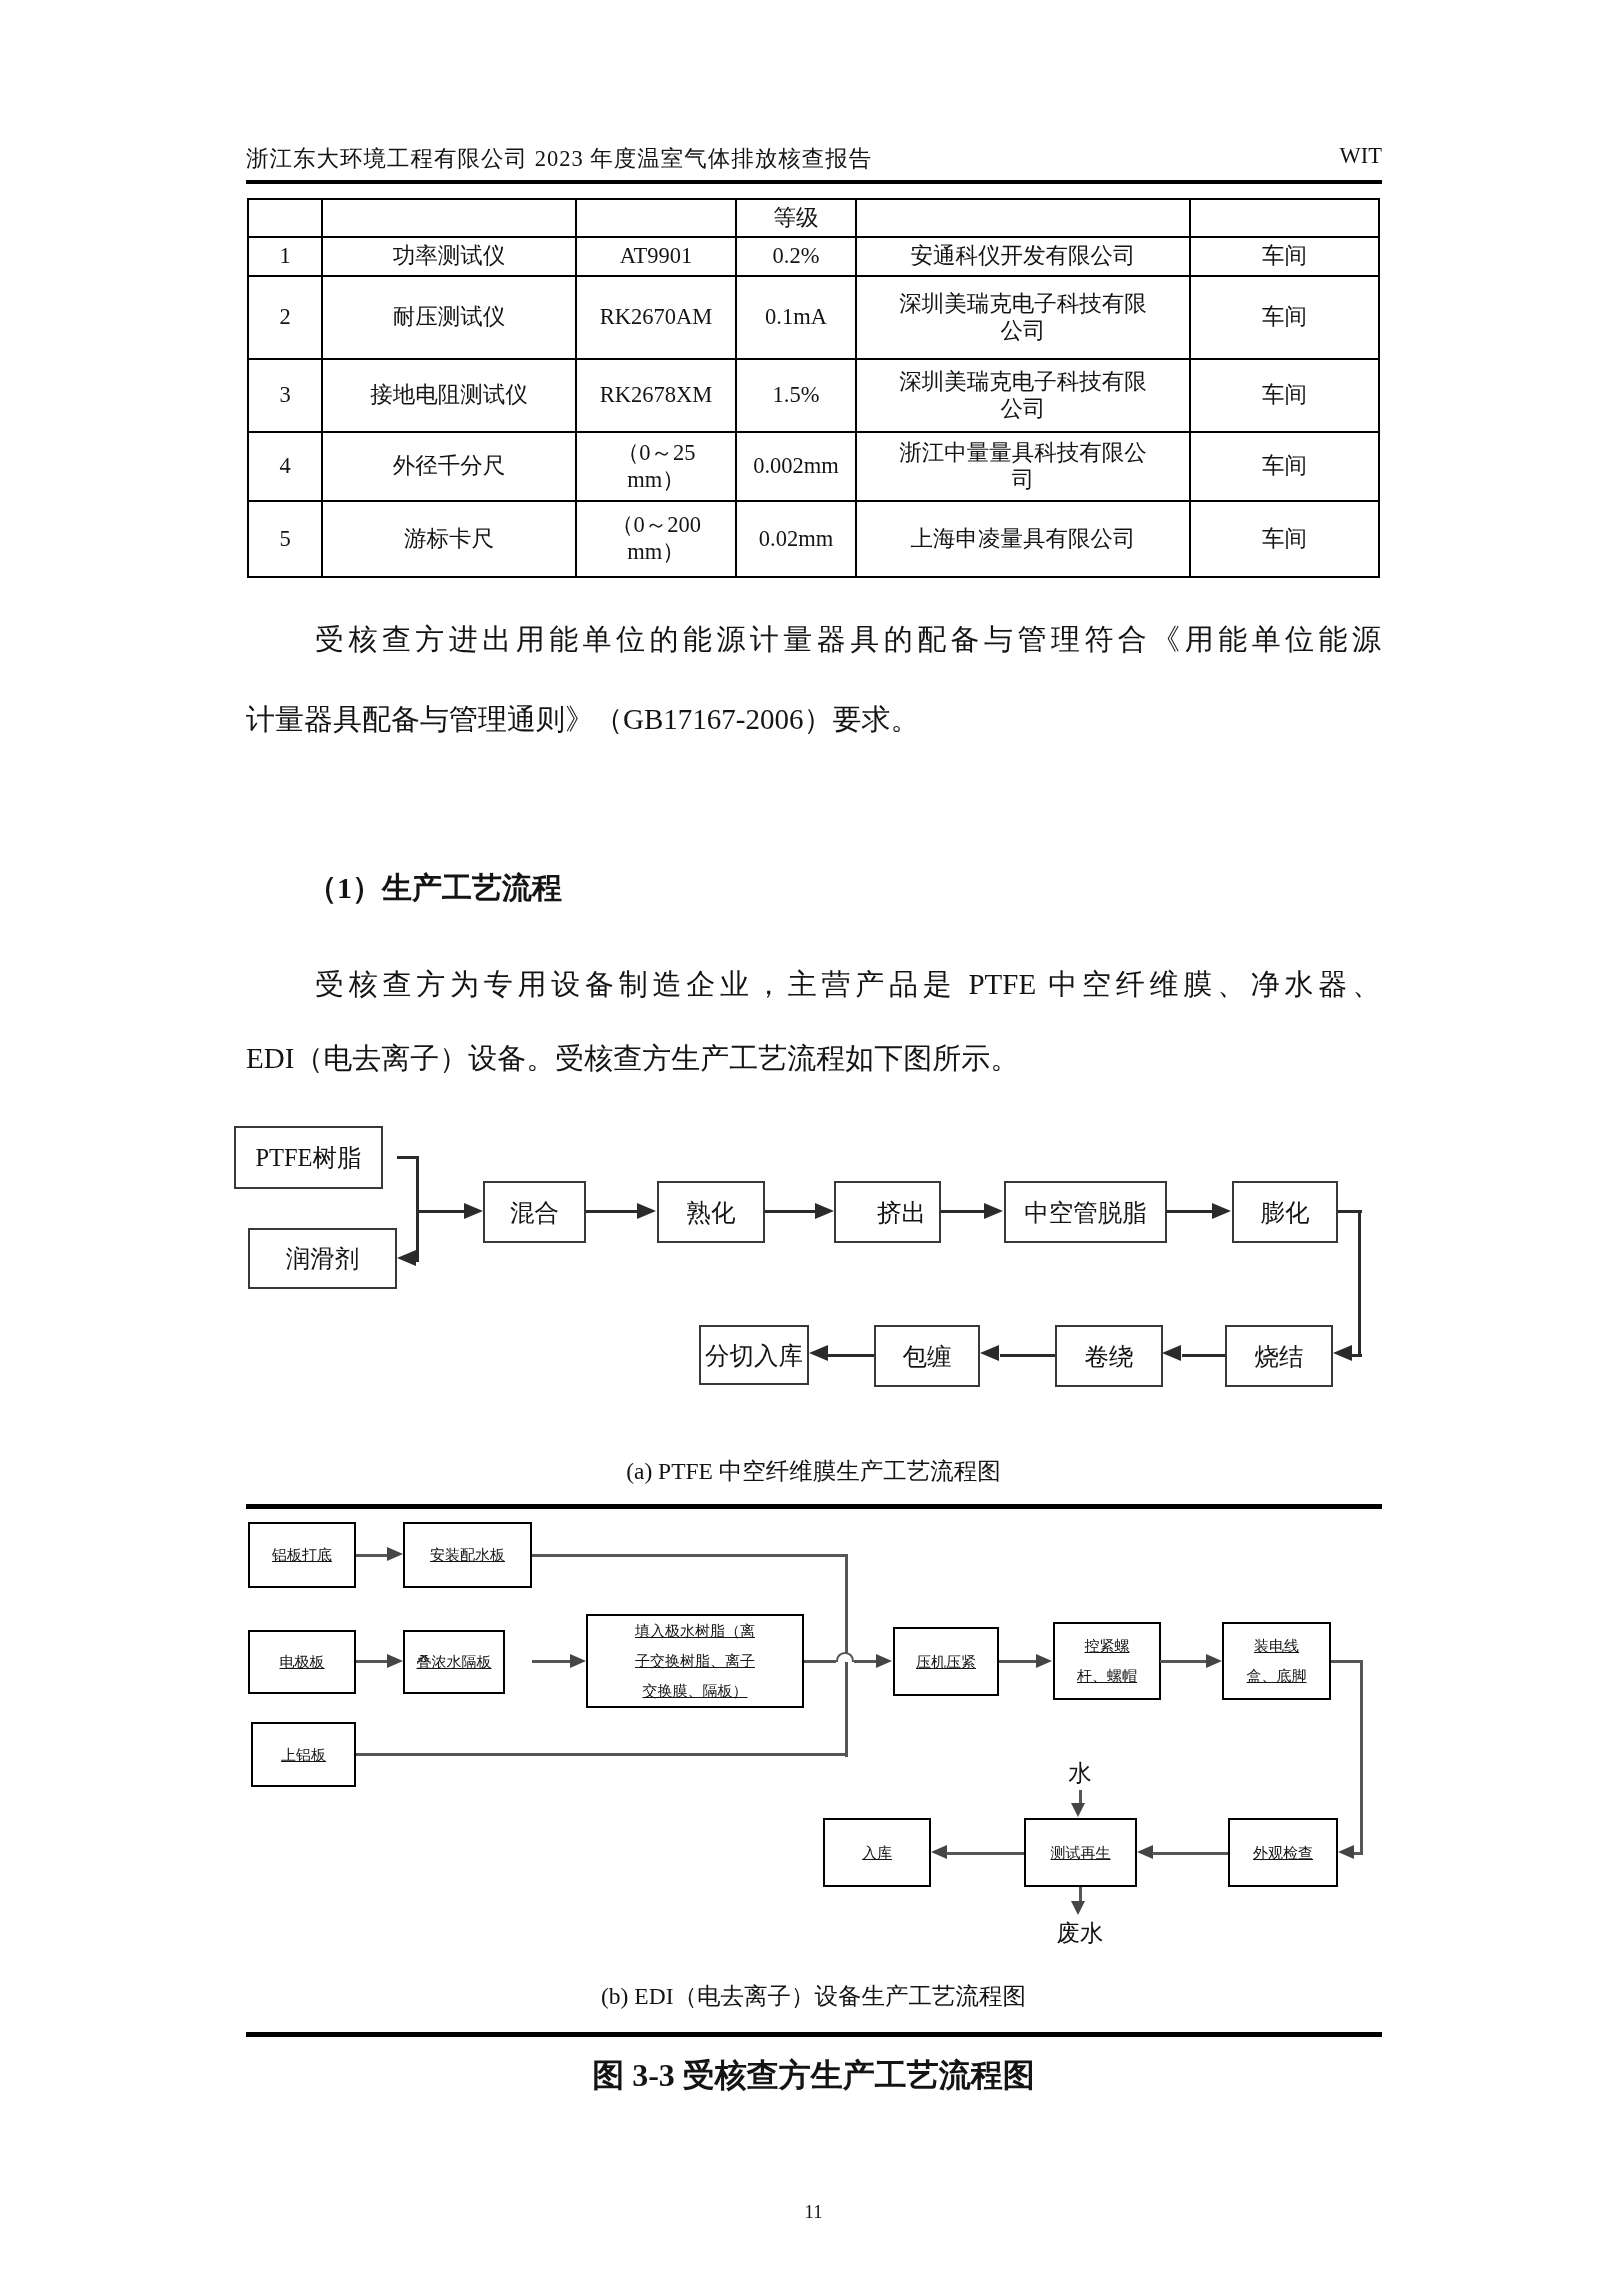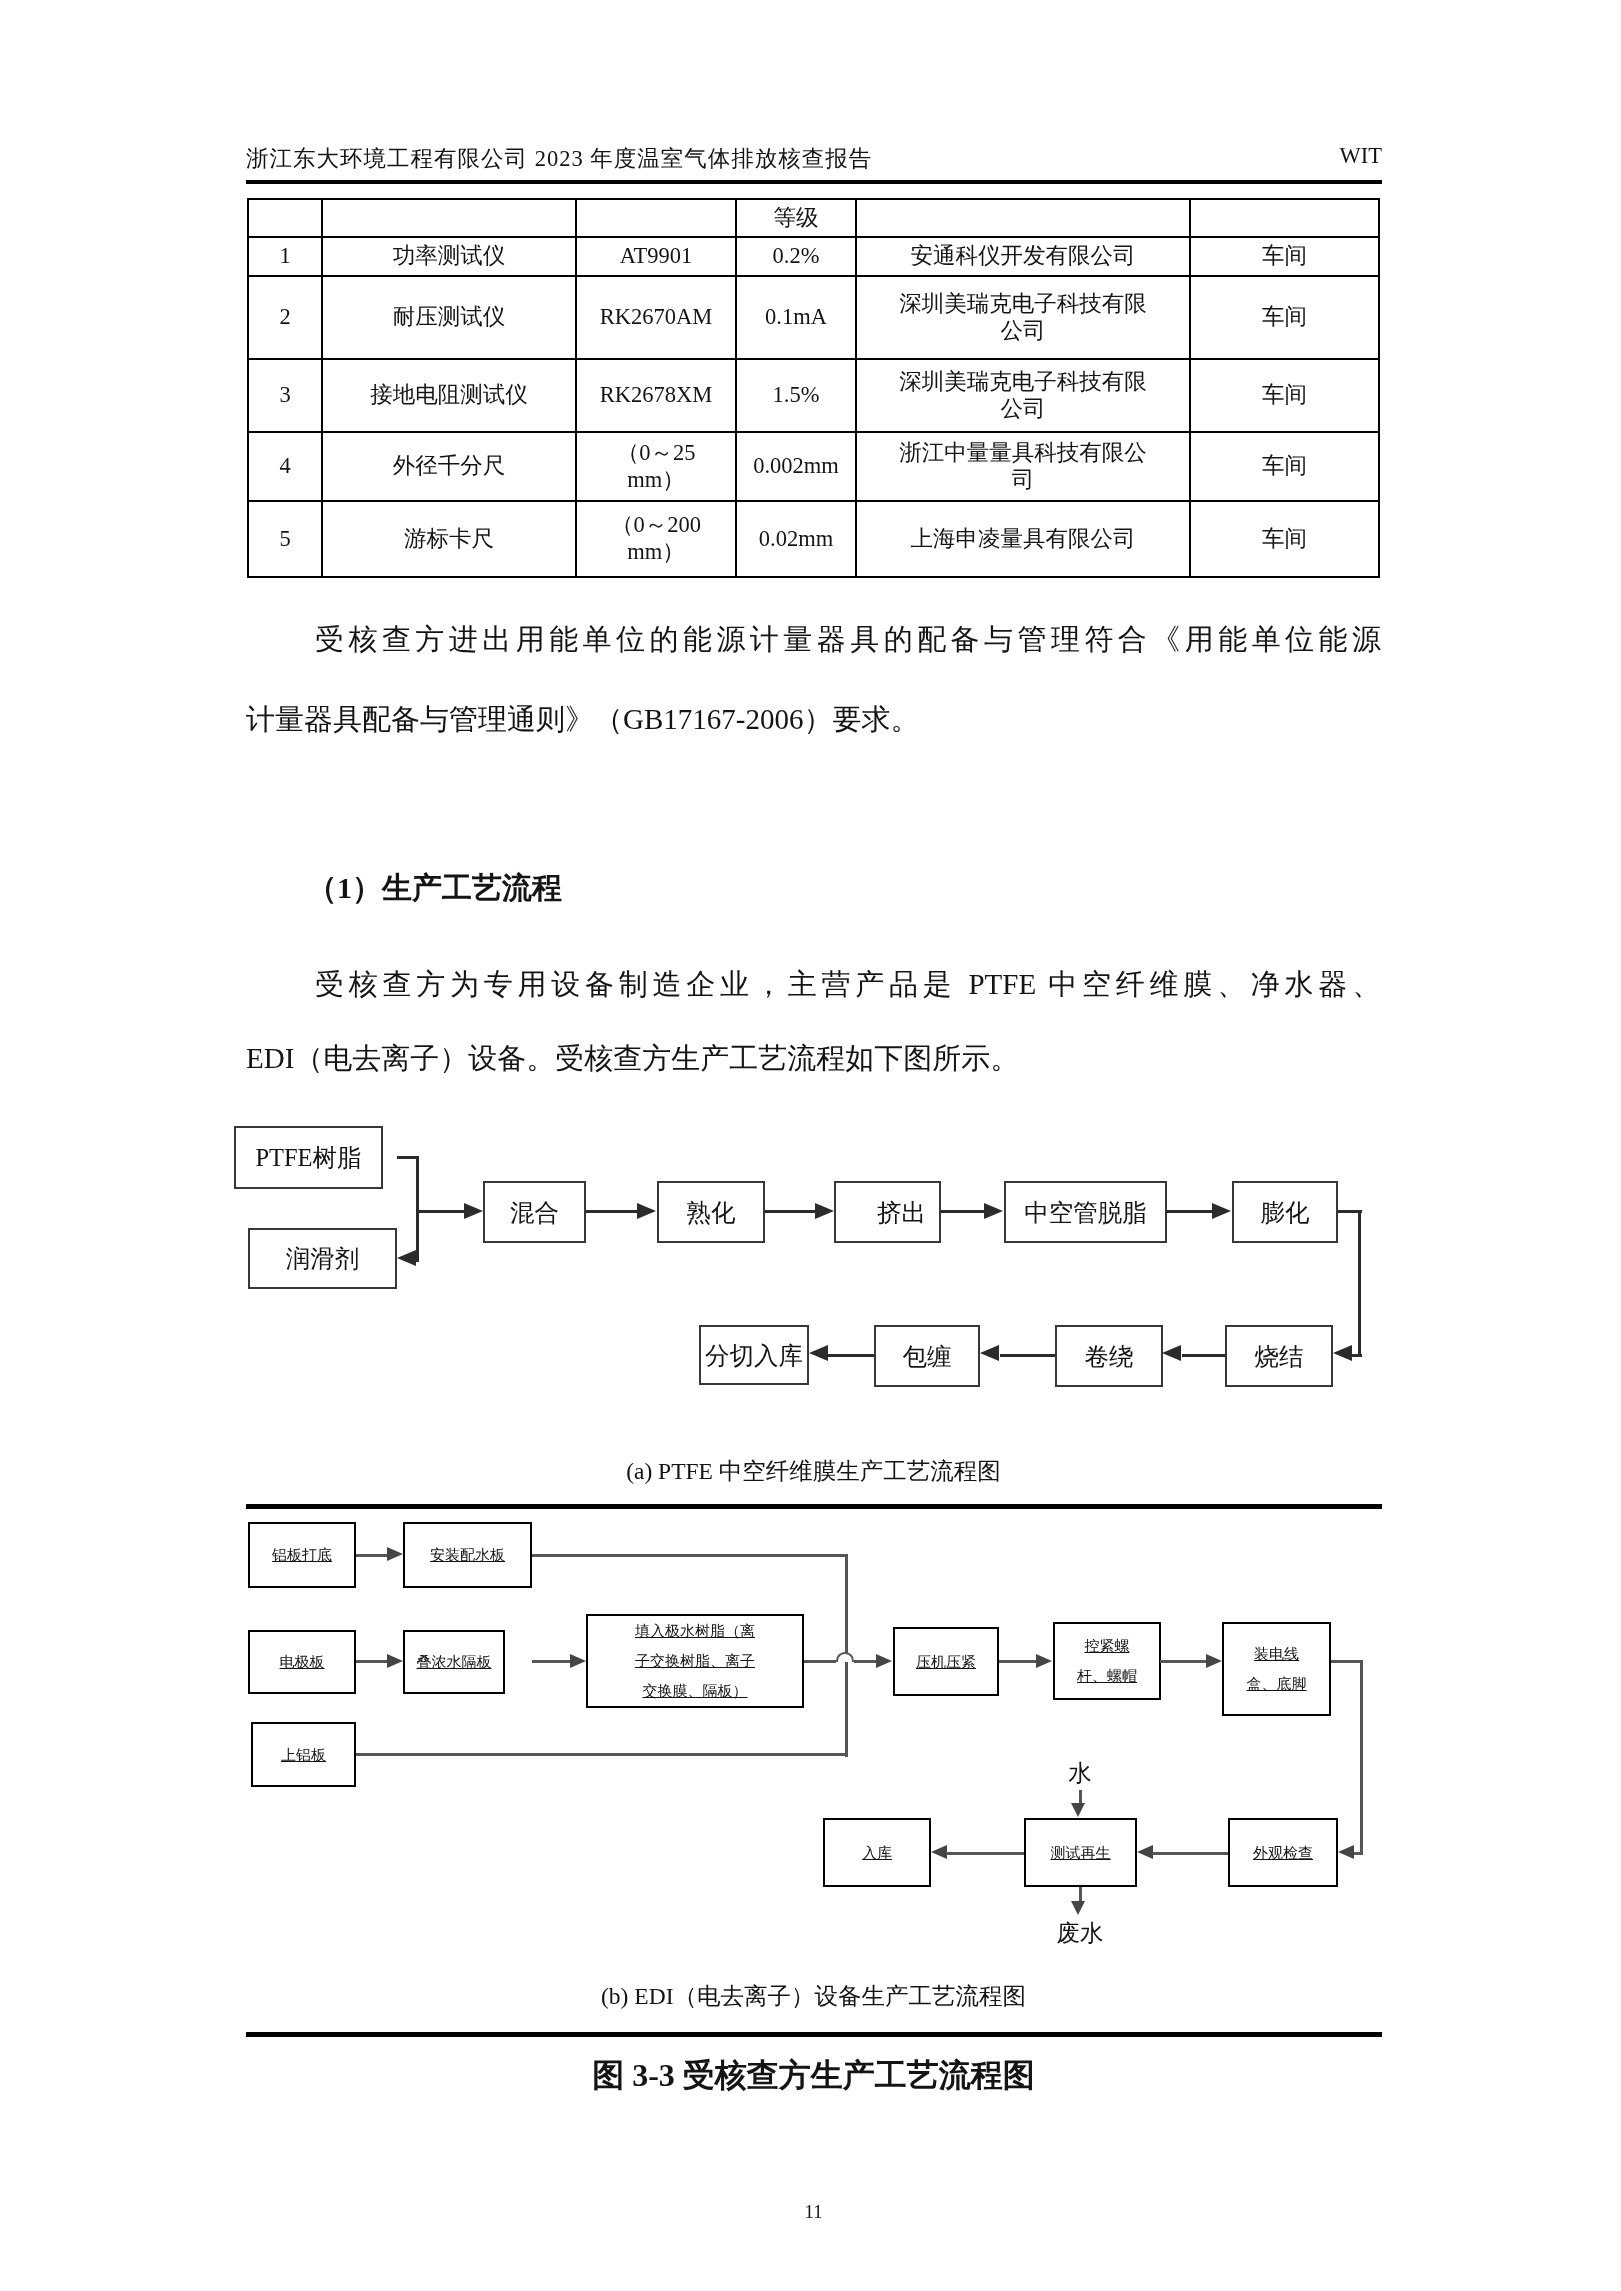--- a/index.html
+++ b/index.html
@@ -170,21 +170,21 @@
   <div class="fbox fb" style="left:248px;top:1522px;width:108px;height:66px;">铝板打底</div>
   <div class="fbox fb" style="left:403px;top:1522px;width:129px;height:66px;">安装配水板</div>
   <div class="fbox fb" style="left:248px;top:1630px;width:108px;height:64px;">电极板</div>
   <div class="fbox fb" style="left:403px;top:1630px;width:102px;height:64px;">叠浓水隔板</div>
   <div class="fbox fb" style="left:586px;top:1614px;width:218px;height:94px;">填入极水树脂（离
 子交换树脂、离子
 交换膜、隔板）</div>
   <div class="fbox fb" style="left:893px;top:1627px;width:106px;height:69px;">压机压紧</div>
   <div class="fbox fb" style="left:1053px;top:1622px;width:108px;height:78px;">控紧螺
 杆、螺帽</div>
-  <div class="fbox fb" style="left:1222px;top:1622px;width:109px;height:94px;">装电线
+  <div class="fbox fb" style="left:1222px;top:1622px;width:109px;height:78px;">装电线
 盒、底脚</div>
   <div class="fbox fb" style="left:251px;top:1722px;width:105px;height:65px;">上铝板</div>
   <div class="fbox fb" style="left:823px;top:1818px;width:108px;height:69px;">入库</div>
   <div class="fbox fb" style="left:1024px;top:1818px;width:113px;height:69px;">测试再生</div>
   <div class="fbox fb" style="left:1228px;top:1818px;width:110px;height:69px;">外观检查</div>
 
   <div class="lnb" style="left:356px;top:1554px;width:33px;height:2.9px;"></div>
   <div class="arb" style="left:387px;top:1547px;"></div>
   <div class="lnb" style="left:532px;top:1554px;width:315px;height:2.9px;"></div>
   <div class="lnb" style="left:845px;top:1554px;width:2.9px;height:203px;"></div>

